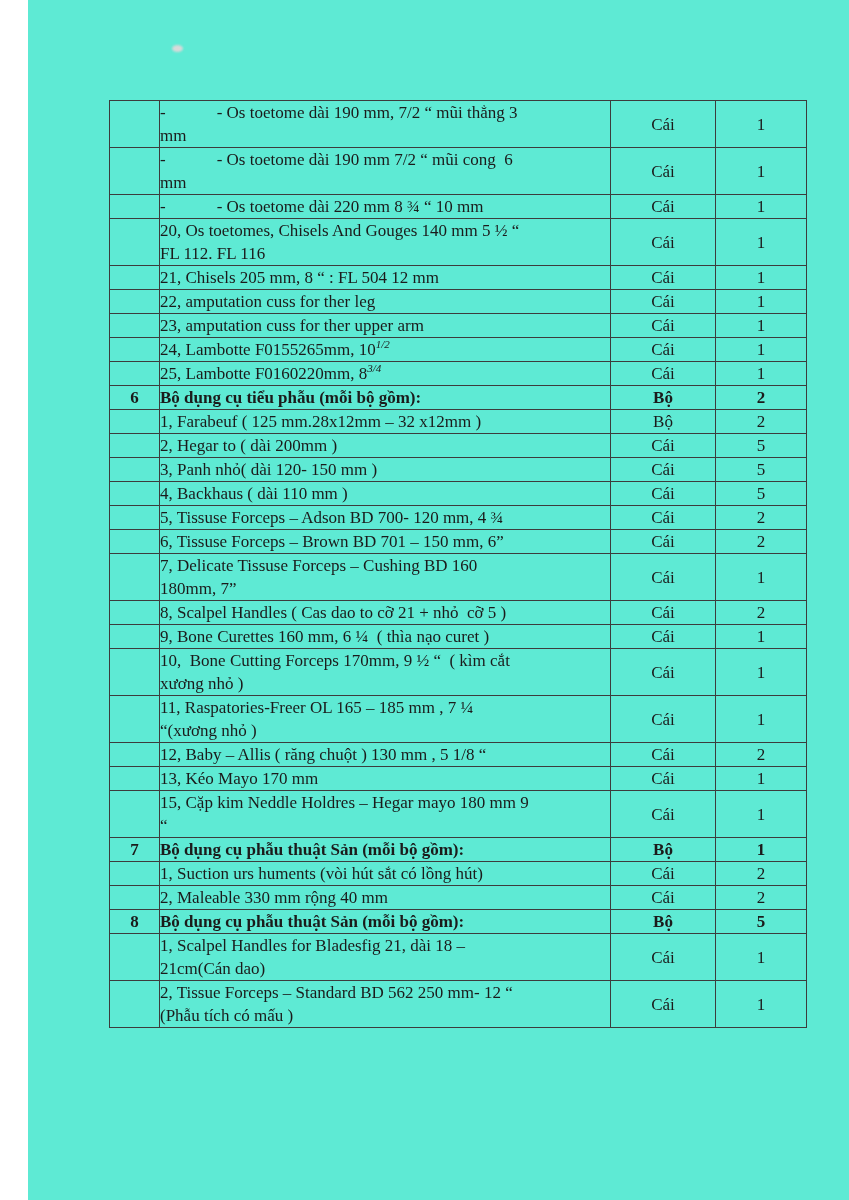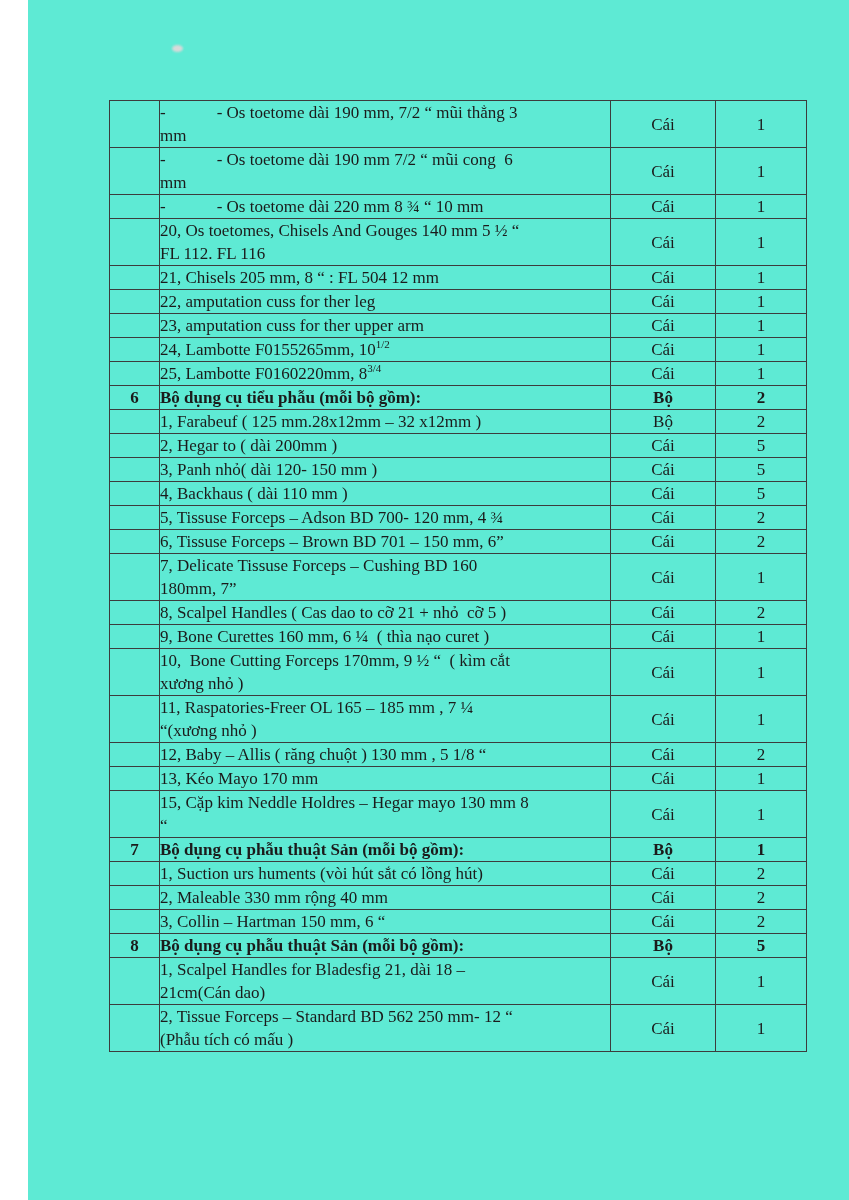--- a/index.html
+++ b/index.html
@@ -58,20 +58,21 @@
     text-align: center;
     vertical-align: middle;
   }
   tr.bold-row td {
     font-weight: bold;
   }
   td.desc sup {
     font-size: 11px;
     line-height: 0;
     vertical-align: super;
+    font-style: italic;
   }
 </style>
 </head>
 <body>
 
 <div class="page">
   <div class="smudge"></div>
   <table class="doc-table">
     <colgroup>
       <col style="width:50px">
@@ -219,46 +220,40 @@
     <td class="qty">2</td>
   </tr>
         <tr>
     <td class="no"></td>
     <td class="desc">13, Kéo Mayo 170 mm</td>
     <td class="unit">Cái</td>
     <td class="qty">1</td>
   </tr>
         <tr>
     <td class="no"></td>
-    <td class="desc">15, Cặp kim Neddle Holdres – Hegar mayo 130 mm 8
+    <td class="desc">15, Cặp kim Neddle Holdres – Hegar mayo 180 mm 9
 “</td>
     <td class="unit">Cái</td>
     <td class="qty">1</td>
   </tr>
         <tr class="bold-row">
     <td class="no">7</td>
     <td class="desc">Bộ dụng cụ phẫu thuật Sản (mỗi bộ gồm):</td>
     <td class="unit">Bộ</td>
     <td class="qty">1</td>
   </tr>
         <tr>
     <td class="no"></td>
     <td class="desc">1, Suction urs huments (vòi hút sắt có lồng hút)</td>
     <td class="unit">Cái</td>
     <td class="qty">2</td>
   </tr>
         <tr>
     <td class="no"></td>
     <td class="desc">2, Maleable 330 mm rộng 40 mm</td>
-    <td class="unit">Cái</td>
-    <td class="qty">2</td>
-  </tr>
-        <tr>
-    <td class="no"></td>
-    <td class="desc">3, Collin – Hartman 150 mm, 6 “</td>
     <td class="unit">Cái</td>
     <td class="qty">2</td>
   </tr>
         <tr class="bold-row">
     <td class="no">8</td>
     <td class="desc">Bộ dụng cụ phẫu thuật Sản (mỗi bộ gồm):</td>
     <td class="unit">Bộ</td>
     <td class="qty">5</td>
   </tr>
         <tr>

